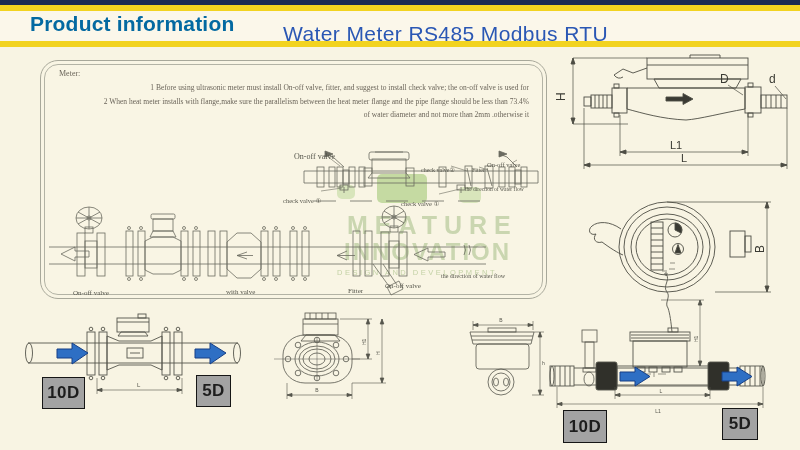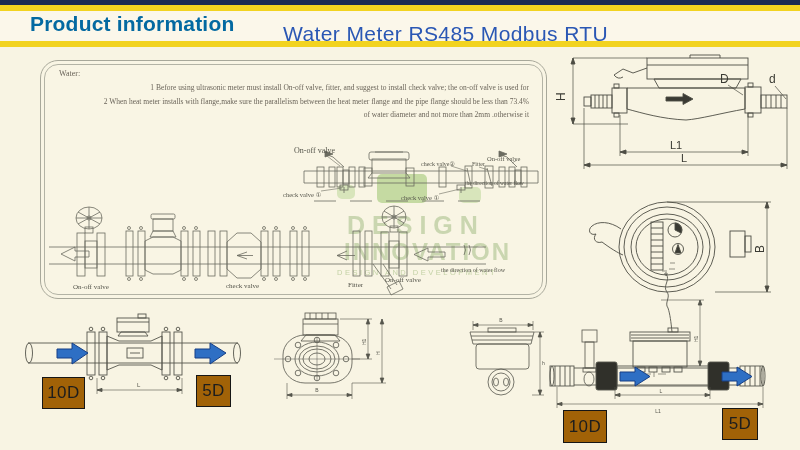--- a/index.html
+++ b/index.html
@@ -12,53 +12,53 @@
   .head{left:0;top:11px;width:800px;height:30px;background:#fbf7ea;}
   .band2{left:0;top:41px;width:800px;height:6px;background:#f2d320;}
   .title-left{left:30px;top:12px;font-size:21px;font-weight:bold;color:#0369a1;letter-spacing:.2px;}
   .title-right{left:283px;top:12px;font-size:21px;color:#2a57b4;letter-spacing:.4px;margin-top:10px;}
   
   .mainbox{left:40px;top:60px;width:505px;height:237px;border:1.2px solid #a8a89a;border-radius:18px;background:#f9f5e4;}
   .mainbox-inner{left:3px;top:3px;width:497px;height:229px;border:1px solid #b3b3a5;border-radius:14px;}
   .notes{left:18px;top:8px;width:470px;font-family:"Liberation Serif",serif;color:#6b655a;}
   .notes .nl{height:13.5px;font-size:7.5px;white-space:nowrap;text-align:right;}
   .notes .nh{height:14px;font-size:8px;}
-  .lbl{position:absolute;font-family:"Liberation Serif",serif;color:#55554b;white-space:nowrap;}
+  .lbl{position:absolute;font-family:"Liberation Serif",serif;color:#55554b;white-space:nowrap;margin-top:6px;}
   .wm{position:absolute;color:rgba(173,196,144,.62);font-weight:bold;white-space:nowrap;line-height:1;}
   .wm3{color:rgba(186,203,155,.85);font-weight:normal;}
   .logo{border-radius:5px;background:rgba(133,186,82,.45);}
   .logo.small{background:rgba(133,186,82,.28);}
   
-  .dbox{border:1.6px solid #161616;background:#a16207;color:#1d1d1d;font-weight:normal;
+  .dbox{border:1.6px solid #161616;background:#a3a3a3;color:#1d1d1d;font-weight:bold;
         display:flex;align-items:center;justify-content:center;font-size:17px;letter-spacing:.5px;}
   svg{position:absolute;overflow:visible;}
   svg text{font-family:"Liberation Sans",sans-serif;}
 </style>
 </head>
 <body>
 
 <div class="abs topbar"></div>
 <div class="abs band1"></div>
 <div class="abs head"></div>
 <div class="abs band2"></div>
 <div class="abs title-left">Product information</div>
 <div class="abs title-right">Water Meter RS485 Modbus RTU</div>
 
 <div class="abs mainbox">
   <div class="abs mainbox-inner"></div>
 
-  <div class="abs wm" style="left:306px;top:152px;font-size:25px;letter-spacing:7px;">DESIGN</div>
+  <div class="abs wm" style="left:306px;top:152px;font-size:25px;letter-spacing:7px;">MEATURE</div>
   <div class="abs wm" style="left:303px;top:179px;font-size:24px;letter-spacing:2px;">INNOVATION</div>
   <div class="abs wm wm3" style="left:296px;top:208px;font-size:7.5px;letter-spacing:2.5px;">DESIGN AND DEVELOPMENT</div>
   <div class="abs logo" style="left:336px;top:113px;width:50px;height:29px;"></div>
   <div class="abs logo small" style="left:296px;top:124px;width:18px;height:14px;"></div>
   <div class="abs logo small" style="left:418px;top:126px;width:22px;height:16px;"></div>
 
   <div class="abs notes">
-    <div class="nh">Water:</div>
+    <div class="nh">Meter:</div>
     <div class="nl">1 Before using ultrasonic meter must install  On-off valve, fitter, and suggest to install check valve; the on-off valve is used for</div>
     <div class="nl">2 When heat meter installs with flange,make sure the parallelism between the heat meter flange and the pipe flange should be less than 73.4%</div>
     <div class="nl">of water diameter and not more than 2mm .otherwise it</div>
   </div>
 
   <svg width="505" height="237" viewBox="0 0 505 237" style="left:0;top:0" stroke="#6b6b60" stroke-width="0.8" fill="none">
 
     <g>
       <path d="M263,110 H497 M263,122 H497 M263,110 V122 M497,110 V122"></path>
 
@@ -186,21 +186,21 @@
 
   <div class="lbl" style="left:253px;top:85px;font-size:8px;">On-off valve</div>
   <div class="lbl" style="left:380px;top:99px;font-size:6px;">check valve②</div>
   <div class="lbl" style="left:431px;top:100px;font-size:6px;">Fitter</div>
   <div class="lbl" style="left:446px;top:94px;font-size:6.5px;">On-off valve</div>
   <div class="lbl" style="left:424px;top:119px;font-size:5.5px;">the direction of water flow</div>
   <div class="lbl" style="left:242px;top:130px;font-size:6.5px;">check valve ①</div>
   <div class="lbl" style="left:360px;top:133px;font-size:6.5px;">check valve ①</div>
 
   <div class="lbl" style="left:32px;top:222px;font-size:7px;">On-off valve</div>
-  <div class="lbl" style="left:185px;top:221px;font-size:7px;">check valve</div>
+  <div class="lbl" style="left:185px;top:221px;font-size:7px;">with valve</div>
   <div class="lbl" style="left:307px;top:220px;font-size:7px;">Fitter</div>
   <div class="lbl" style="left:344px;top:215px;font-size:7px;">On-off valve</div>
   <div class="lbl" style="left:400px;top:206px;font-size:6px;">the direction of water flow</div>
 </div>
 
 <svg width="250" height="245" viewBox="0 0 250 245" style="left:550px;top:55px" stroke="#4d4d44" stroke-width="0.9" fill="none">
   <g>
 
     <path d="M23,3 V69 M23,3 H97 M23,69 H78" stroke-width="0.7"></path>
     <path d="M23,3 l-2,6 4,0 Z M23,69 l-2,-6 4,0 Z" fill="#4d4d44"></path>

